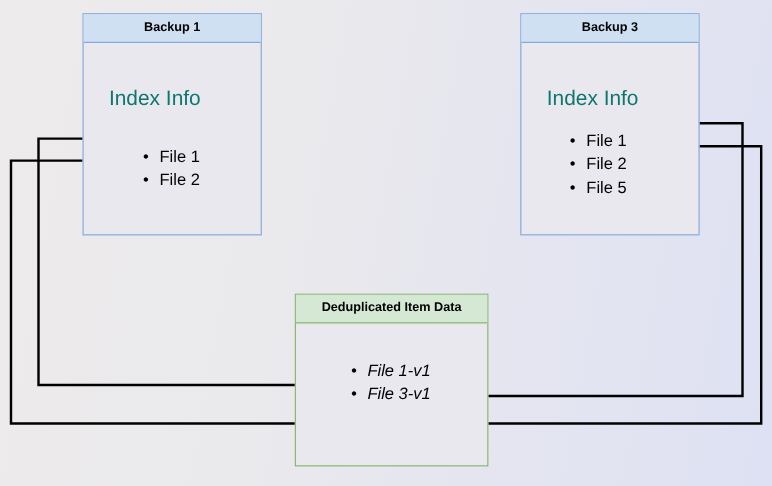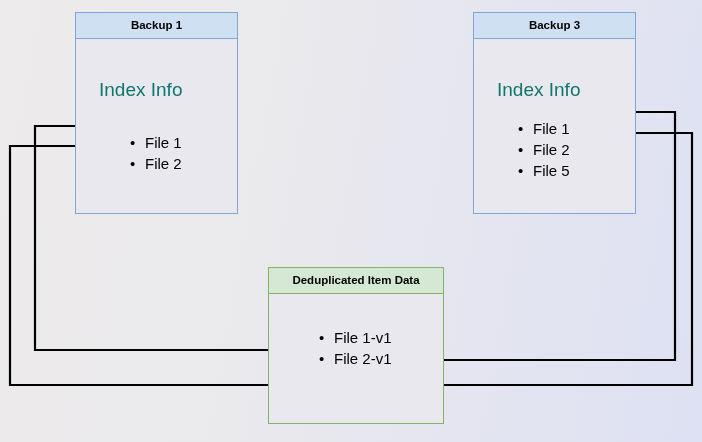--- a/index.html
+++ b/index.html
@@ -129,20 +129,20 @@
         <li>File 1</li>
         <li>File 2</li>
         <li>File 5</li>
       </ul>
     </div>
   </div>
 
   <div class="node node-dedup" style="left:256px; top:267px; width:176px; height:157px;margin-left:12px;">
     <div class="node-header">Deduplicated Item Data</div>
     <div class="node-body">
-      <ul class="file-list" style="left:50px; top:33px;">
+      <ul class="file-list" style="left:50px; top:33px;font-style:italic;">
         <li>File 1-v1</li>
-        <li>File 2-v1</li>
+        <li>File 3-v1</li>
       </ul>
     </div>
   </div>
 
 </div>
 
 </body></html>

